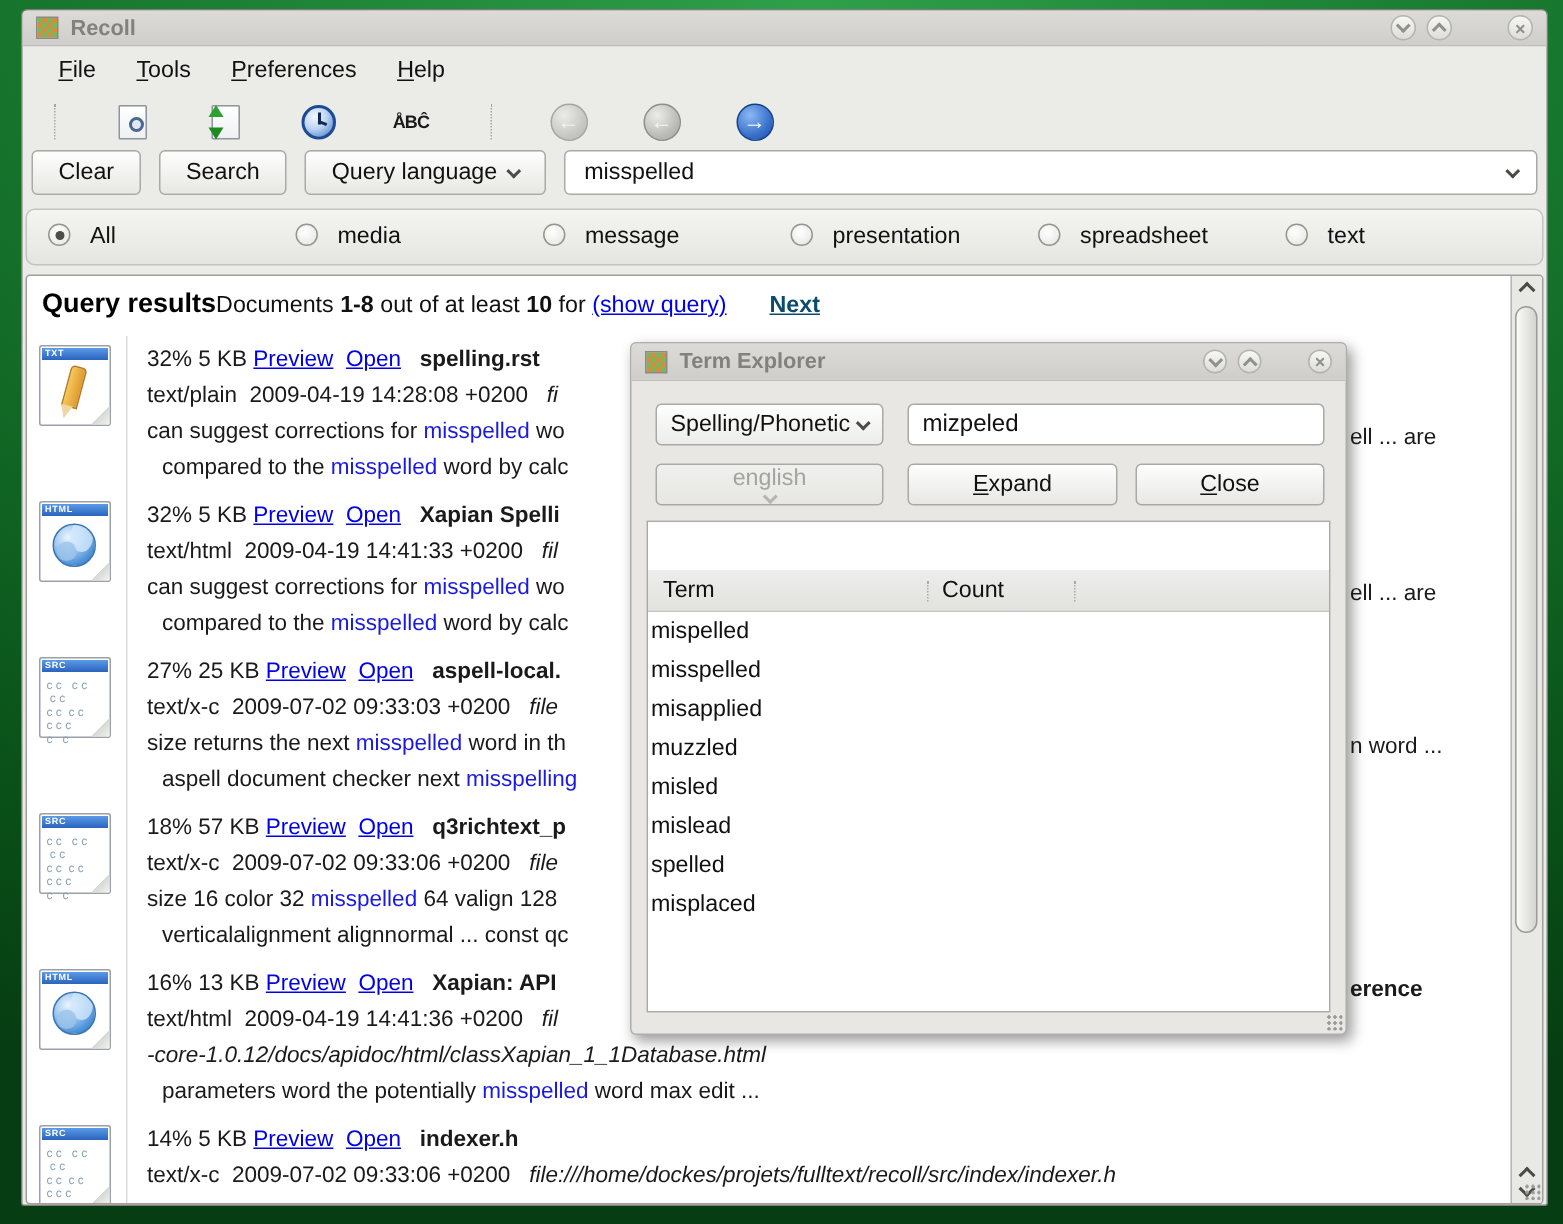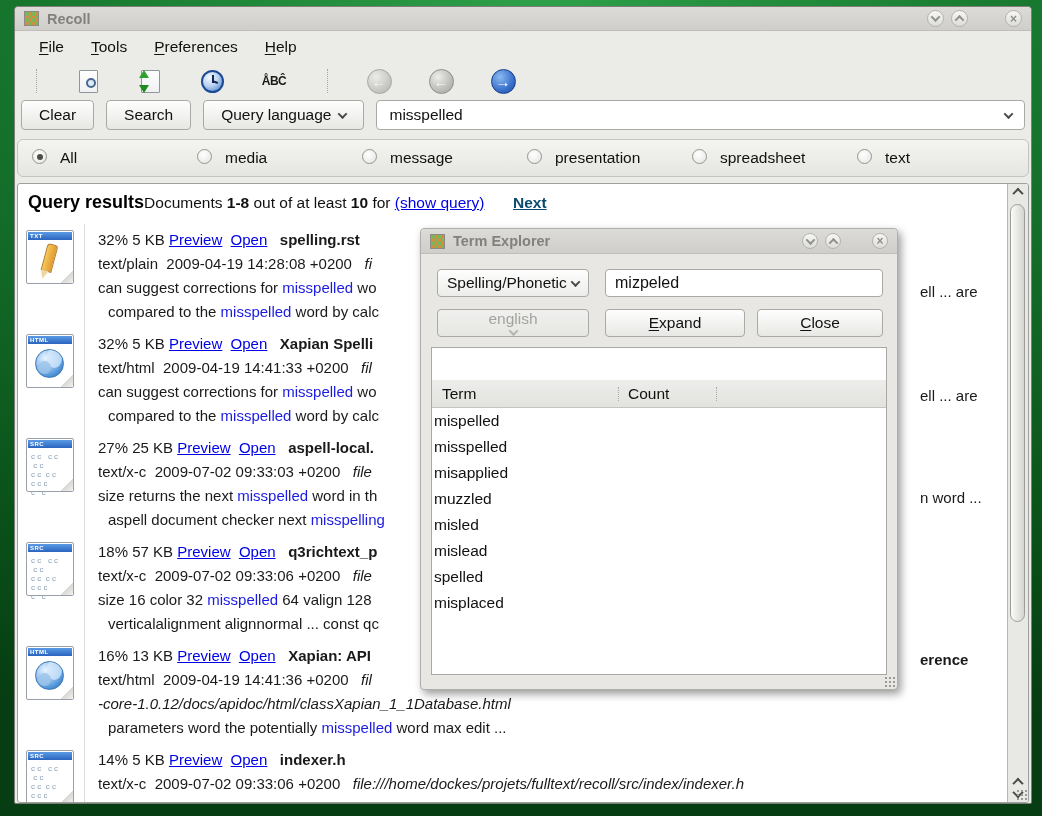--- a/index.html
+++ b/index.html
@@ -88,21 +88,21 @@
   .srcpat{position:absolute;left:4px;top:13px;font-family:Liberation Sans, sans-serif;font-size:8px;
     line-height:9px;color:#8aa0b6;white-space:pre;}
   .rtext{flex:1;padding-left:12px;overflow:hidden;font-size:15px;color:#1a1a1a;}
   .rline{height:24px;line-height:24px;white-space:pre;overflow:hidden;}
   .rline.ind{padding-left:10px;}
   .s-b{font-weight:bold;}
   .s-it{font-style:italic;}
   .s-hl{color:#1a1ae0;}
   .s-lk{color:#0000e6;text-decoration:underline;}
   .s-lkb{color:#0c4a6e;text-decoration:underline;font-weight:bold;margin-left:20px;}
-  .frag{position:absolute;z-index:12;white-space:pre;font-size:15px;line-height:22px;color:#1a1a1a;padding-left:20px;}
+  .frag{position:absolute;z-index:12;white-space:pre;font-size:15px;line-height:22px;color:#1a1a1a;}
   .frag.b{font-weight:bold;}
   
   .sbar{position:absolute;right:0;top:0;bottom:0;width:21px;background:#e8e8e5;border-left:1px solid #b7b7b3;box-sizing:border-box;}
   .sb-top{position:absolute;top:4px;left:0;right:0;display:flex;justify-content:center;}
   .sb-thumb{position:absolute;left:2px;right:3px;top:20px;height:418px;
     background:linear-gradient(90deg,#fbfbf9,#d4d4d1);border:1px solid #9c9c98;border-radius:9px;box-sizing:border-box;}
   .sb-bot{position:absolute;bottom:4px;left:0;right:0;display:flex;flex-direction:column;align-items:center;gap:4px;}
   
   .dialog{position:absolute;left:420px;top:228px;width:478px;height:462px;background:#e8e7e4;
     border:1px solid #aeaeaa;border-radius:4px;box-shadow:3px 4px 9px rgba(0,0,0,.4);z-index:10;box-sizing:border-box;}

